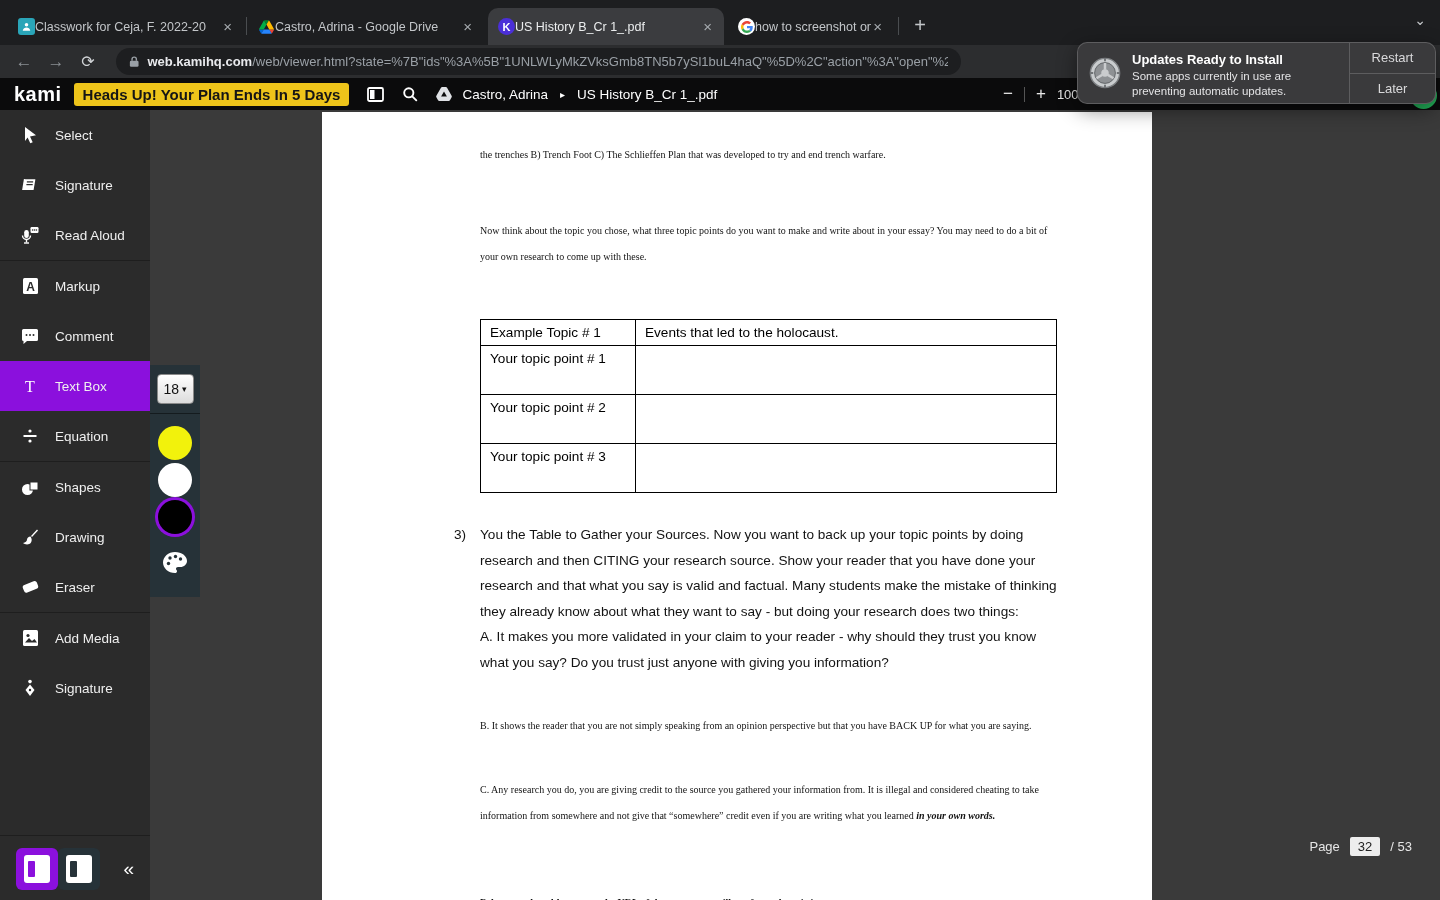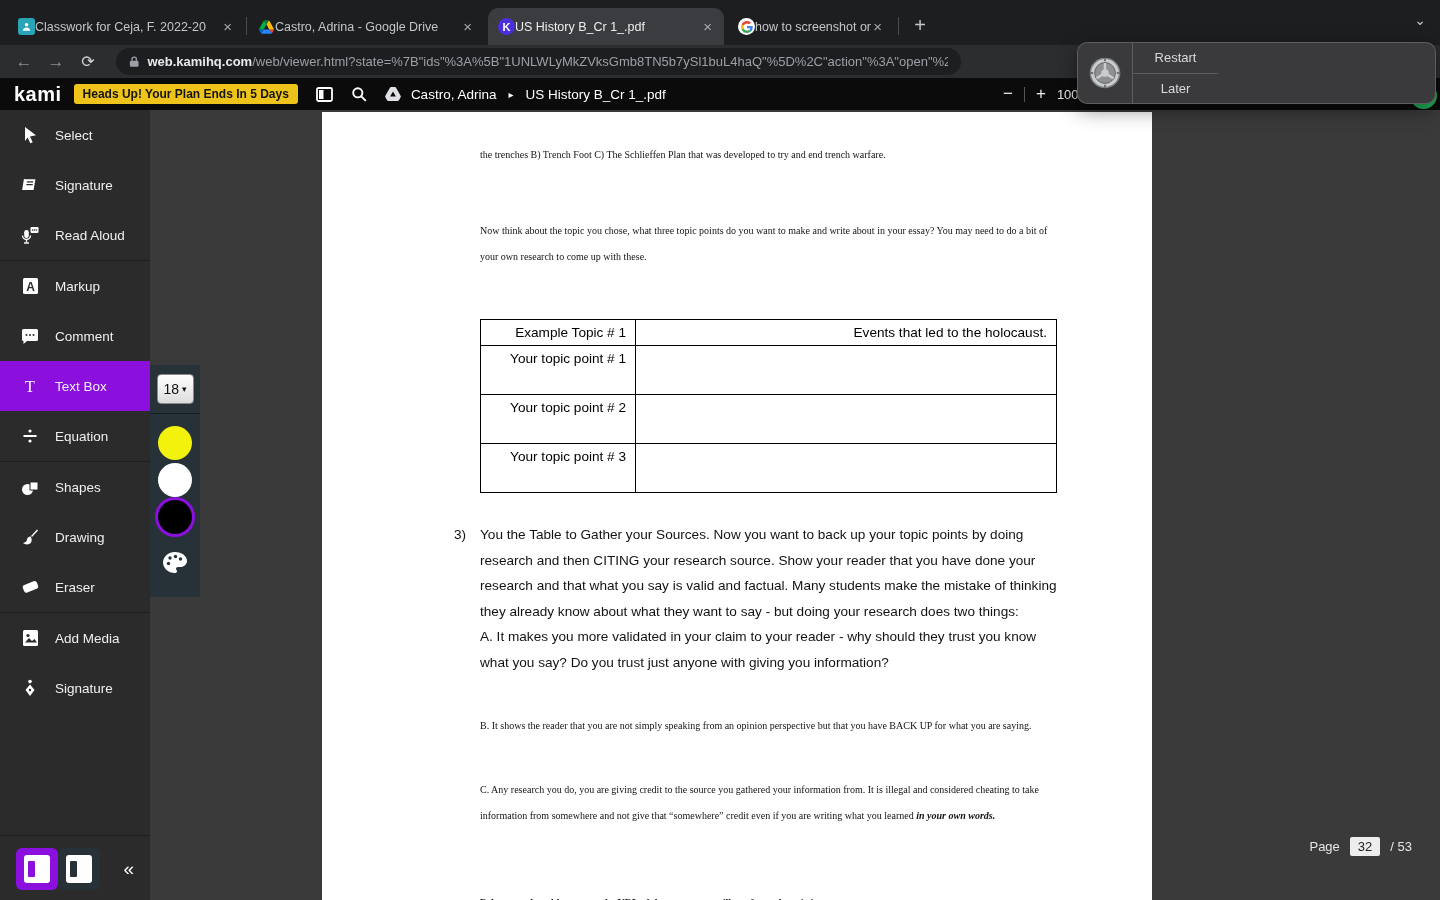--- a/index.html
+++ b/index.html
@@ -30,21 +30,21 @@
   .urlpill { margin-left:12px; width:845px; height:27px; border-radius:14px; background:#1d1e20;
              display:flex; align-items:center; padding:0 13px; gap:8px; overflow:hidden; }
   .urltext { font-size:13px; white-space:nowrap; overflow:hidden; }
   .urltext .domain { color:#e9eaed; font-weight:bold; }
   .urltext .path { color:#9aa0a6; }
 
   
   .kamibar { position:absolute; top:78px; left:0; width:1440px; height:32px; background:#0b0b0c;
              display:flex; align-items:center; color:#fff; }
   .kamilogo { margin-left:14px; font-size:20px; font-weight:bold; letter-spacing:.5px; }
-  .planpill { margin-left:12px; background:#eec41a; color:#151515; font-size:12px; font-weight:bold;
+  .planpill { margin-left:12px; background:#eec41a; color:#151515; font-size:15px; font-weight:bold;
               padding:3px 9px; border-radius:3px; white-space:nowrap; }
   .hicon { margin-left:18px; display:flex; align-items:center; }
   .uname { margin-left:10px; font-size:13.5px; }
   .ucaret { margin:0 12px; font-size:10px; }
   .fname { font-size:13.5px; }
   .zoomctl { position:absolute; left:1003px; top:0; height:32px; display:flex; align-items:center; gap:11px;
              font-size:17px; color:#e8e8e8; }
   .zoomsep { width:1px; height:15px; background:#555; }
   .zoomval { font-size:13px; }
   .avatar { position:absolute; left:1410px; top:4px; width:27px; height:27px; border-radius:50%;
@@ -96,21 +96,21 @@
   .palette { margin-top:17px; }
 
   
   .canvas { position:absolute; left:150px; top:110px; width:1290px; height:790px; background:#3a3a3a;
             overflow:hidden; }
   .page { position:absolute; left:172px; top:2px; width:830px; height:950px; background:#fff; }
   .doc { position:absolute; color:#131313; font-size:10px; line-height:25.5px; width:578px; left:158px;font-family:Liberation Serif, serif; }
   .doc .boldital { font-weight:bold; font-style:italic; }
   .b1 { top:30px; } .b2 { top:106px; }
   .tablewrap { position:absolute; left:158px; top:207px; }
-  table.topics { border-collapse:collapse; width:577px;text-align:right; }
+  table.topics { border-collapse:collapse; width:577px; }
   table.topics td { border:1.5px solid #000; font-size:13.6px; padding:5px 9px; vertical-align:top; }
   td.tlabel { width:155px; }
   td.tvalue { }
   tr.tall td { height:49px; }
   .b3 { position:absolute; left:132px; top:410px; width:604px; display:flex; color:#131313;
         font-size:13.6px; line-height:25.5px; }
   .b3 .num { width:26px; flex:none; }
   .b3 .txt { width:578px; }
   .bB { top:601px; } .bC { top:665px; }
   .bcut { top:778px; font-weight:bold; }
@@ -225,20 +225,24 @@
           <line x1="15" y1="20" x2="9" y2="23.5"></line>
           <line x1="21" y1="20" x2="27" y2="23.5"></line>
         </g>
       <g stroke="#6f7275" stroke-width="2">
           <line x1="18" y1="2.5" x2="18" y2="5.5"></line>
           <line x1="33.5" y1="18" x2="30.5" y2="18"></line>
           <line x1="2.5" y1="18" x2="5.5" y2="18"></line>
           <line x1="18" y1="33.5" x2="18" y2="30.5"></line>
         </g>
     </svg>
+  </div>
+  <div class="n-textbox">
+    <div class="n-title">Updates Ready to Install</div>
+    <div class="n-body">Some apps currently in use are preventing automatic updates.</div>
   </div>
   <div class="n-btns">
     <div class="n-btn">Restart</div>
     <div class="n-btn">Later</div>
   </div>
 </div>
 
 <div class="sidebar">
   <div class="s-item">
     <span class="s-icon">

